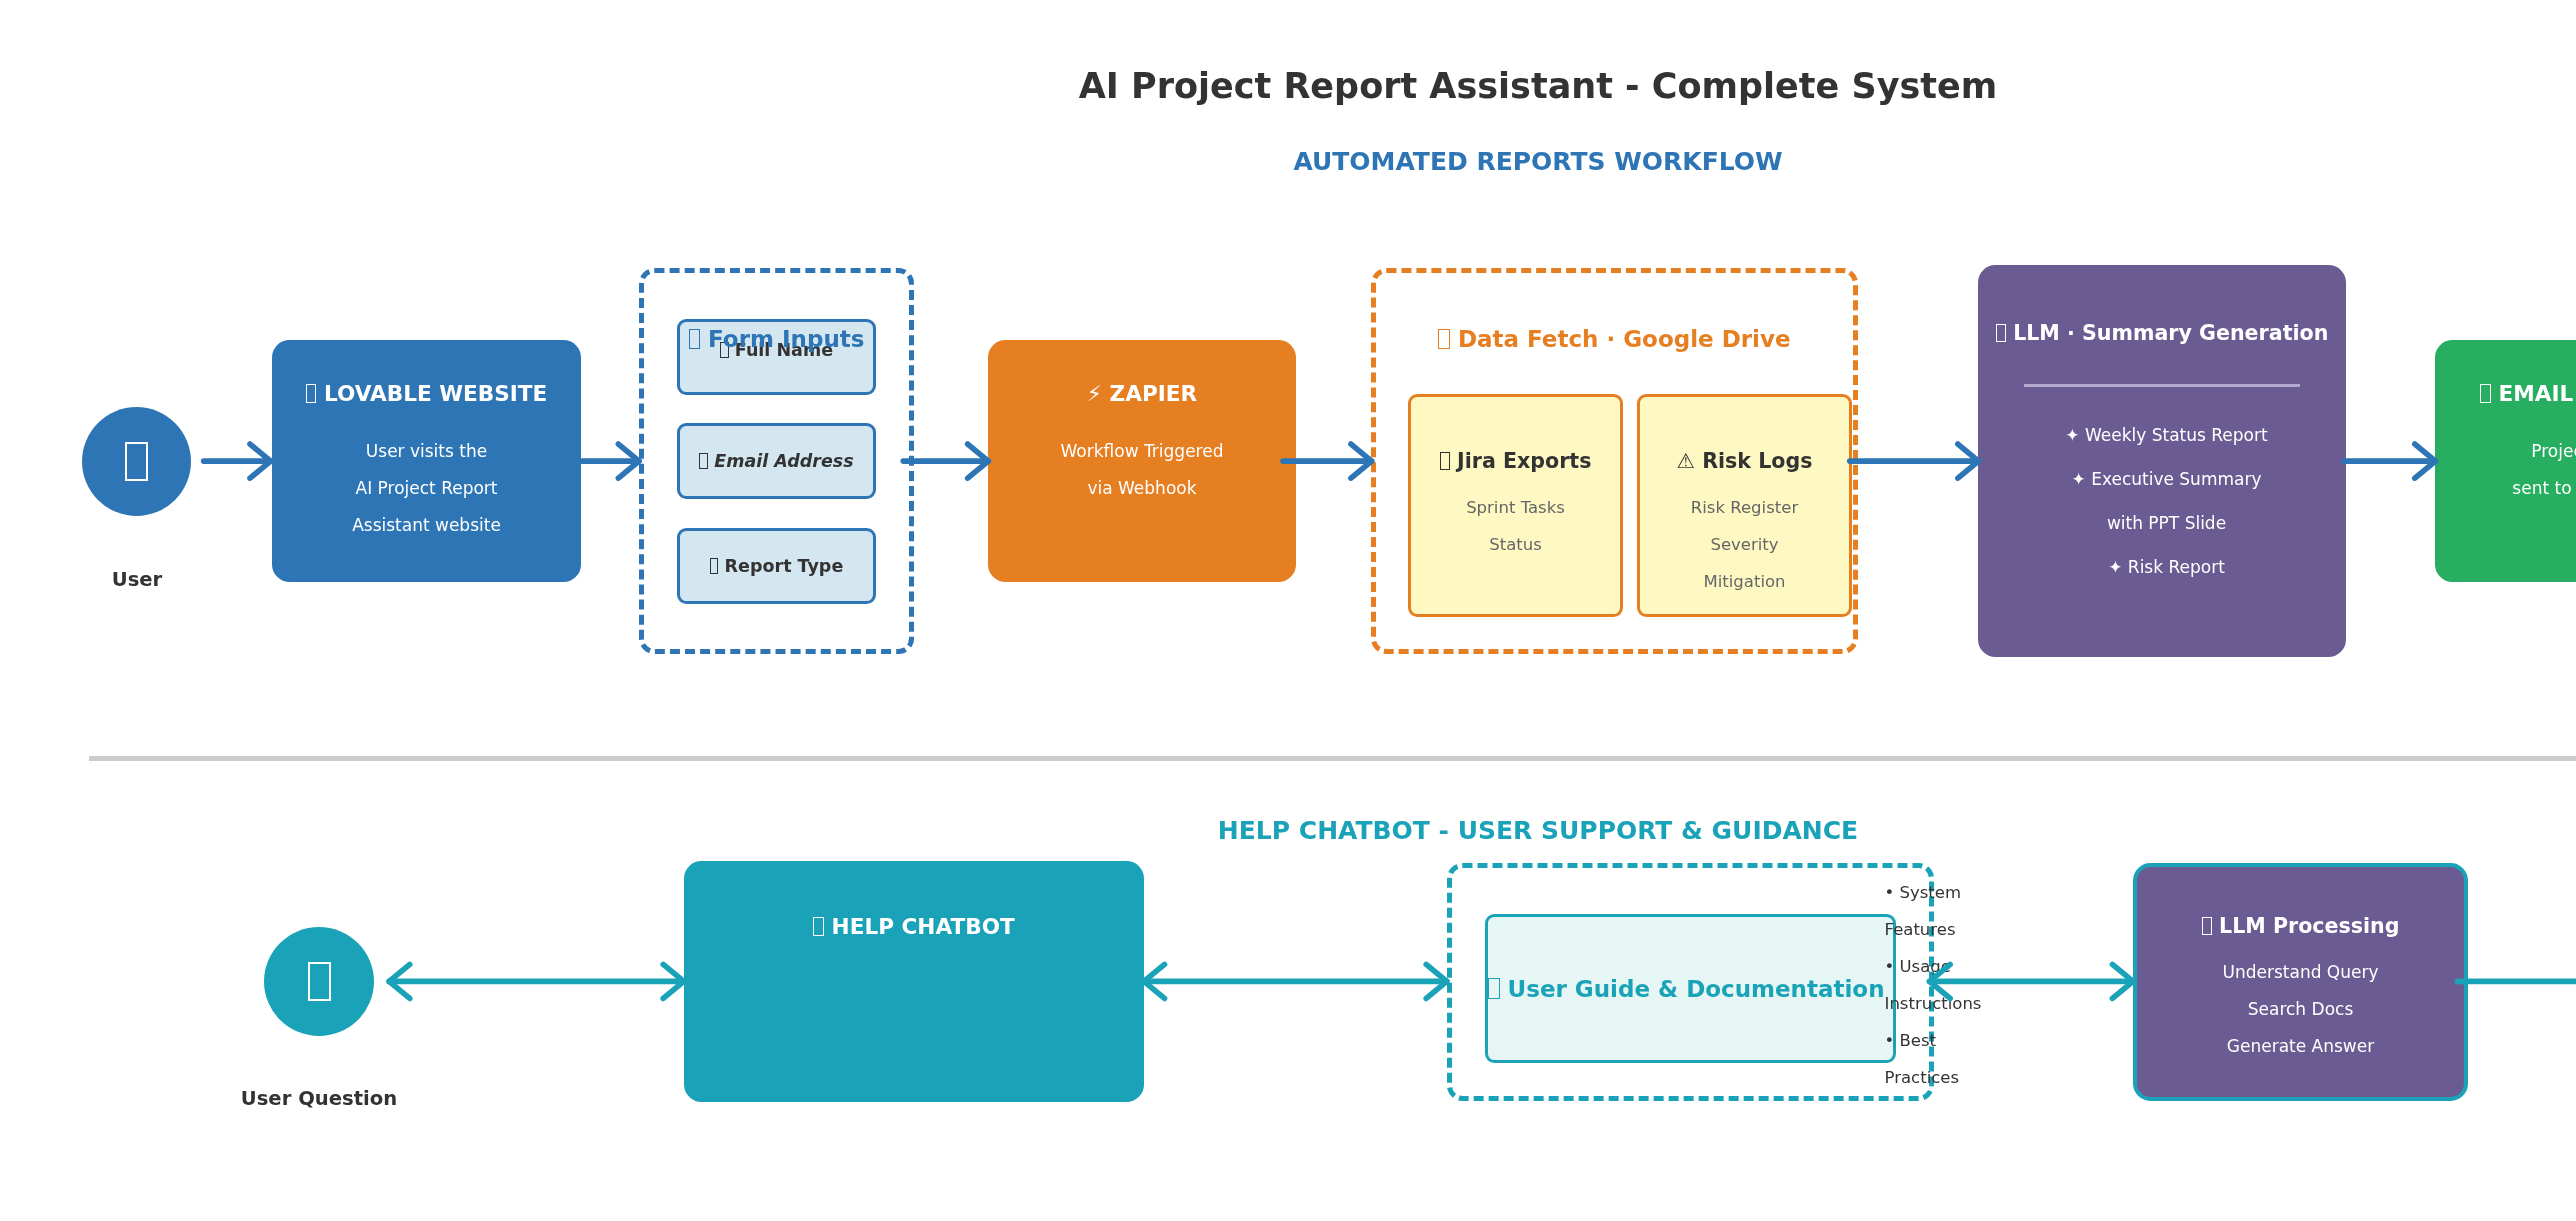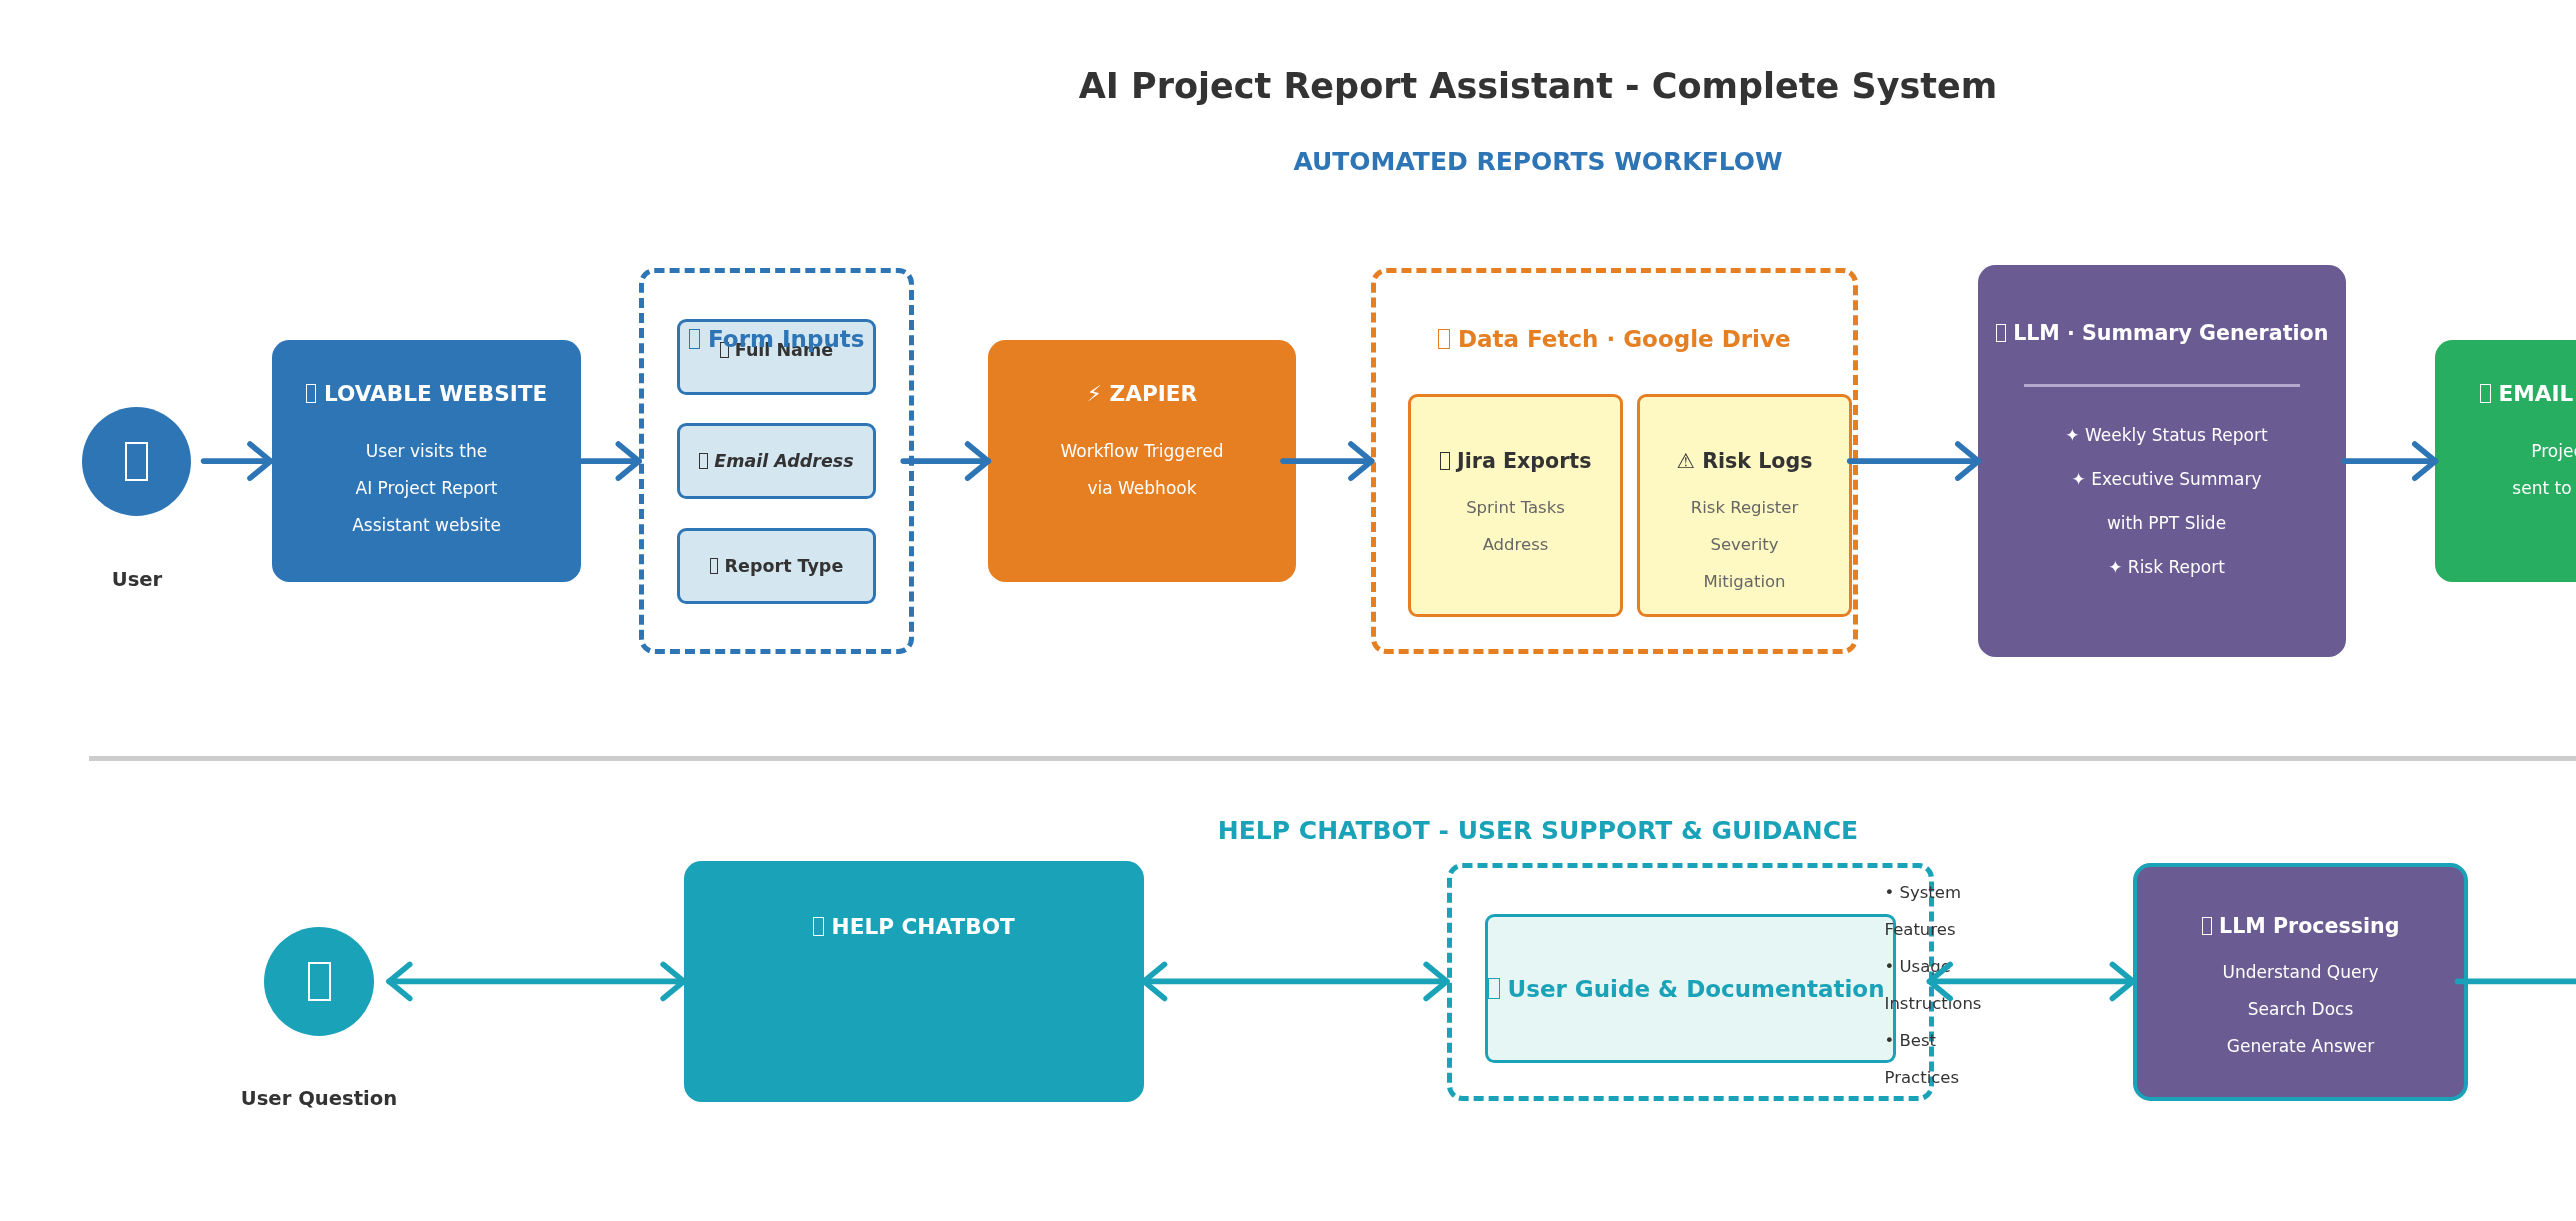--- a/index.html
+++ b/index.html
@@ -67,21 +67,21 @@
 </div>
 
 <div class="abs dashed" style="left:1371px;top:268px;width:487px;height:386px;border-color:#e67e22;"></div>
 <div class="abs" style="left:1371px;width:487px;top:326px;text-align:center;font-size:23px;font-weight:bold;color:#e67e22;white-space:nowrap;">
   <span class="icon-glyph"></span><span>Data Fetch · Google Drive</span>
 </div>
 <div class="abs src-box" style="left:1408px;top:394px;width:215px;height:223px;">
   <div class="hd"><span class="icon-glyph"></span><span>Jira Exports</span></div>
   <div style="margin-top:15.5px;">
     <div class="ln center-text">Sprint Tasks</div>
-    <div class="ln center-text">Address</div>
+    <div class="ln center-text">Status</div>
   </div>
 </div>
 <div class="abs src-box" style="left:1637px;top:394px;width:215px;height:223px;">
   <div class="hd"><span style="font-weight:normal;">⚠</span> <span>Risk Logs</span></div>
   <div style="margin-top:15.5px;">
     <div class="ln center-text">Risk Register</div>
     <div class="ln center-text">Severity</div>
     <div class="ln center-text">Mitigation</div>
   </div>
 </div>

